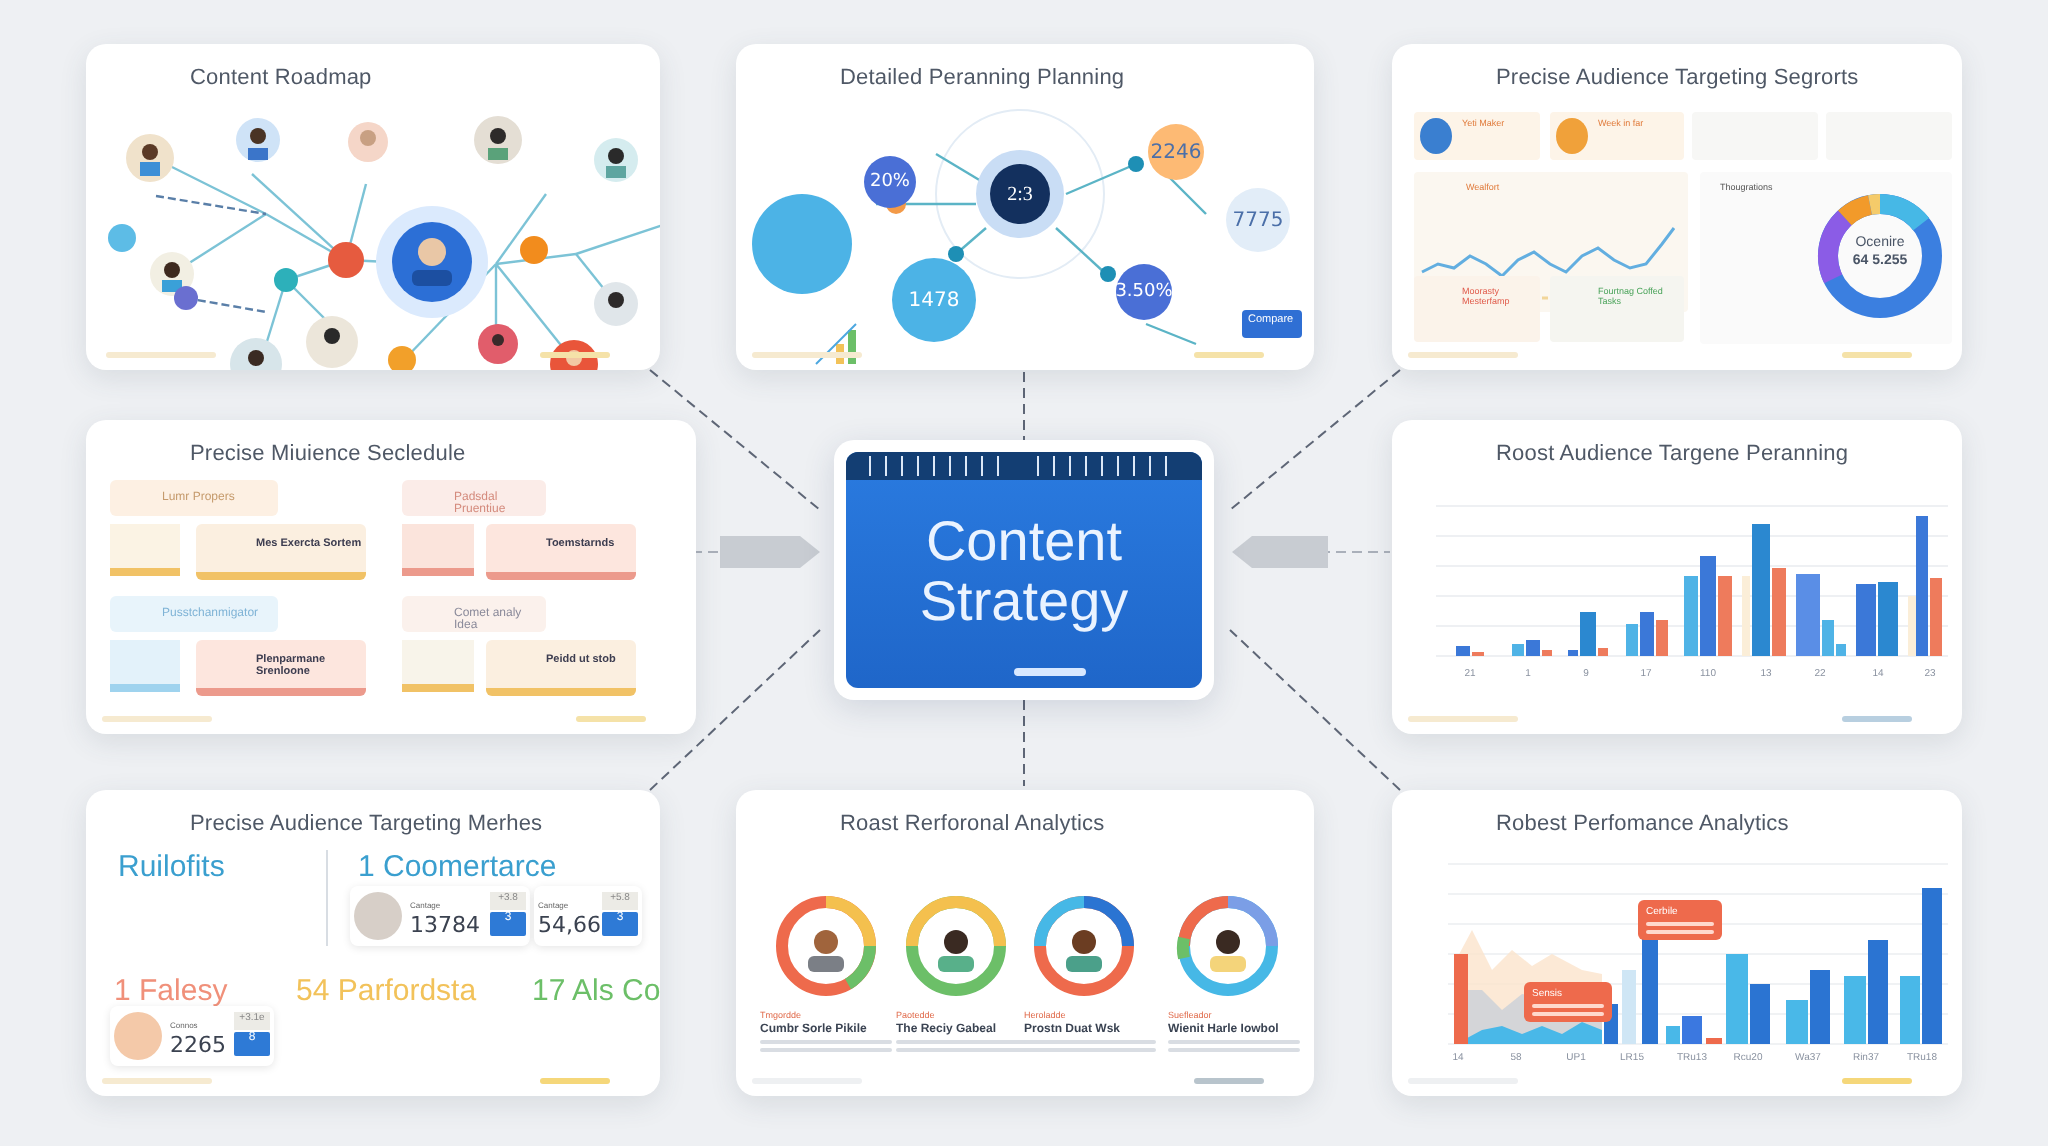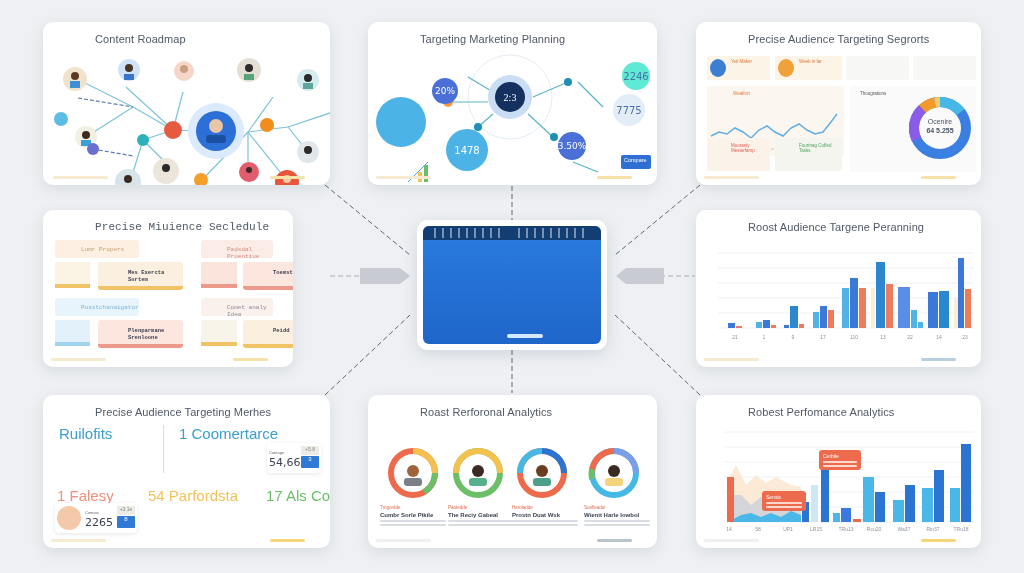--- a/index.html
+++ b/index.html
@@ -76,20 +76,24 @@
             <line x1="104" y1="2" x2="104" y2="12"></line>
             <line x1="112" y1="2" x2="112" y2="12"></line>
             <line x1="120" y1="2" x2="120" y2="12"></line>
             <line x1="128" y1="2" x2="128" y2="12"></line>
             <line x1="136" y1="2" x2="136" y2="12"></line>
             <line x1="144" y1="2" x2="144" y2="12"></line>
             <line x1="152" y1="2" x2="152" y2="12"></line>
             <line x1="160" y1="2" x2="160" y2="12"></line>
       </g>
         </svg>
+    </div>
+    <div class="title">
+      <div>Content</div>
+      <div>Strategy</div>
     </div>
     <div class="handle"></div>
   </div>
 </div>
 
 <div class="card" style="left:43px;top:22px;width:287px;height:163px;">
   <div class="card-title">Content Roadmap</div>
   <svg width="287" height="163">
     <g stroke="#7cc3d6" stroke-width="1.2" fill="none">
       <line x1="30" y1="55" x2="90" y2="85"></line>
@@ -149,21 +153,21 @@
       <circle cx="224" cy="103" r="7" fill="#f28c1d"></circle>
       <circle cx="18" cy="97" r="7" fill="#5dbce6"></circle>
       <circle cx="50" cy="127" r="6" fill="#6a6fd0"></circle>
     </g>
   </svg>
   <div class="footer-bar" style="left:10px;width:55px;background:#f6ead0;"></div>
   <div class="footer-bar" style="right:25px;width:35px;background:#f5e2a8;"></div>
 </div>
 
 <div class="card" style="left:368px;top:22px;width:289px;height:163px;">
-  <div class="card-title">Targeting Marketing Planning</div>
+  <div class="card-title">Detailed Peranning Planning</div>
   <svg width="289" height="163">
     <circle cx="142" cy="75" r="42" fill="none" stroke="#e3ecf5" stroke-width="1"></circle>
     <g stroke="#5bb4c6" stroke-width="1.2">
       <line x1="70" y1="80" x2="120" y2="80"></line>
         <line x1="165" y1="75" x2="200" y2="60"></line>
       <line x1="160" y1="92" x2="185" y2="115"></line>
         <line x1="125" y1="92" x2="110" y2="105"></line>
       <line x1="100" y1="55" x2="125" y2="70"></line>
         <line x1="210" y1="60" x2="235" y2="85"></line>
       <line x1="205" y1="140" x2="230" y2="150"></line>
@@ -174,21 +178,21 @@
     <circle cx="110" cy="105" r="4" fill="#1e8fb5"></circle>
     <circle cx="142" cy="75" r="22" fill="#c9ddf5"></circle>
     <circle cx="142" cy="75" r="15" fill="#13305e"></circle>
     <rect x="50" y="150" width="4" height="10" fill="#f2c259"></rect>
       <rect x="56" y="143" width="4" height="17" fill="#6cbf68"></rect>
     <polyline points="40,160 50,150 60,140" fill="none" stroke="#4ca7df"></polyline>
   </svg>
   <div class="num-bubble" style="left:131px;top:67px;width:22px;height:16px;color:#fff;font-size:10px;font-family:Liberation Serif, serif;">2:3</div>
   <div class="num-bubble" style="left:64px;top:56px;width:26px;height:26px;background:#4a6fd6;color:#fff;font-size:9px;">20%</div>
   <div style="position:absolute;left:8px;top:75px;width:50px;height:50px;border-radius:50%;background:#4cb3e6;"></div>
-  <div class="num-bubble" style="left:206px;top:40px;width:28px;height:28px;background:#5eead4;color:#4b6fa8;font-size:10px;margin-left:48px;">2246</div>
+  <div class="num-bubble" style="left:206px;top:40px;width:28px;height:28px;background:#fdba74;color:#4b6fa8;font-size:10px;">2246</div>
   <div class="num-bubble" style="left:245px;top:72px;width:32px;height:32px;background:#e2edf8;color:#4b6fa8;font-size:10px;">7775</div>
   <div class="num-bubble" style="left:78px;top:107px;width:42px;height:42px;background:#4cb3e6;color:#fff;font-size:10px;">1478</div>
   <div class="num-bubble" style="left:190px;top:110px;width:28px;height:28px;background:#4a6fd6;color:#fff;font-size:9px;">3.50%</div>
   <div style="position:absolute;left:253px;top:133px;width:30px;height:14px;background:#2f6fd4;color:#fff;font-size:5.5px;padding:2px 3px;border-radius:2px;">Compare</div>
   <div class="footer-bar" style="left:8px;width:55px;background:#f6ead0;"></div>
   <div class="footer-bar" style="right:25px;width:35px;background:#f5e2a8;"></div>
 </div>
 
 <div class="card" style="left:696px;top:22px;width:285px;height:163px;">
   <div class="card-title">Precise Audience Targeting Segrorts</div>
@@ -227,21 +231,21 @@
   <div style="position:absolute;left:11px;top:116px;width:63px;height:33px;background:#fbf3ea;border-radius:2px;">
     <div style="position:absolute;left:24px;top:5px;font-size:4.5px;color:#e05a4a;width:36px;">Moorasty Mesterfamp</div>
   </div>
   <div style="position:absolute;left:79px;top:116px;width:67px;height:33px;background:#f5f5f0;border-radius:2px;">
     <div style="position:absolute;left:24px;top:5px;font-size:4.5px;color:#4aa35a;width:40px;">Fourtnag Coffed Tasks</div>
   </div>
   <div class="footer-bar" style="left:8px;width:55px;background:#f6ead0;"></div>
   <div class="footer-bar" style="right:25px;width:35px;background:#f5e2a8;"></div>
 </div>
 
-<div class="card" style="left:43px;top:210px;width:250px;height:157px;font-family:Liberation Mono, monospace;">
+<div class="card" style="left:43px;top:210px;width:305px;height:157px;">
   <div class="card-title">Precise Miuience Secledule</div>
   <div class="sched-hdr" style="left:12px;top:30px;width:84px;background:#fdf0e3;">Lumr Propers</div>
   <div style="position:absolute;left:12px;top:52px;width:35px;height:26px;background:#fbf3e4;border-bottom:4px solid #f1c266;"></div>
   <div class="sched-row" style="left:55px;top:52px;width:85px;background:#fbefe0;border-bottom:4px solid #f1c266;">Mes Exercta Sortem</div>
   <div class="sched-hdr" style="left:158px;top:30px;width:72px;background:#fbece8;color:#d48a7c;">Padsdal Pruentiue</div>
   <div style="position:absolute;left:158px;top:52px;width:36px;height:26px;background:#fbe4dc;border-bottom:4px solid #ec9a8c;"></div>
   <div class="sched-row" style="left:200px;top:52px;width:75px;background:#fde6de;border-bottom:4px solid #ec9a8c;">Toemstarnds</div>
   <div class="sched-hdr" style="left:12px;top:88px;width:84px;background:#e8f4fb;color:#7fb3d6;">Pusstchanmigator</div>
   <div style="position:absolute;left:12px;top:110px;width:35px;height:26px;background:#e3f2fa;border-bottom:4px solid #9fd3ee;"></div>
   <div class="sched-row" style="left:55px;top:110px;width:85px;background:#fde6de;border-bottom:4px solid #ec9a8c;">Plenparmane Srenloone</div>
@@ -303,20 +307,27 @@
   <div class="footer-bar" style="left:8px;width:55px;background:#f6ead0;"></div>
   <div class="footer-bar" style="right:25px;width:35px;background:#b8cfe0;"></div>
 </div>
 
 <div class="card" style="left:43px;top:395px;width:287px;height:153px;">
   <div class="card-title">Precise Audience Targeting Merhes</div>
   <div class="sect-label" style="left:16px;top:30px;color:#3a9fcf;">Ruilofits</div>
   <div style="position:absolute;left:120px;top:30px;width:1px;height:48px;background:#d8dde3;"></div>
   <div class="sect-label" style="left:136px;top:30px;color:#3a9fcf;">1 Coomertarce</div>
 
+  <div class="metric" style="left:132px;top:48px;width:90px;height:30px;">
+    <div style="position:absolute;left:2px;top:3px;width:24px;height:24px;border-radius:50%;background:#d7cfc8;"></div>
+    <div class="lbl" style="left:30px;top:7px;">Cantage</div>
+    <div class="num" style="left:30px;top:13px;">13784</div>
+    <div class="badge-top" style="left:70px;top:3px;width:18px;height:9px;">+3.8</div>
+    <div class="badge" style="left:70px;top:13px;width:18px;height:12px;">3</div>
+  </div>
   <div class="metric" style="left:224px;top:48px;width:54px;height:30px;">
     <div class="lbl" style="left:2px;top:7px;">Cantage</div>
     <div class="num" style="left:2px;top:13px;">54,66</div>
     <div class="badge-top" style="left:34px;top:3px;width:18px;height:9px;">+5.8</div>
     <div class="badge" style="left:34px;top:13px;width:18px;height:12px;">3</div>
   </div>
 
   <div class="sect-label" style="left:14px;top:92px;color:#f0907a;">1 Falesy</div>
   <div class="sect-label" style="left:105px;top:92px;color:#f2c25a;">54 Parfordsta</div>
   <div class="sect-label" style="left:196px;top:92px;color:#6cbf68;margin-left:27px;">17 Als Countine</div>

